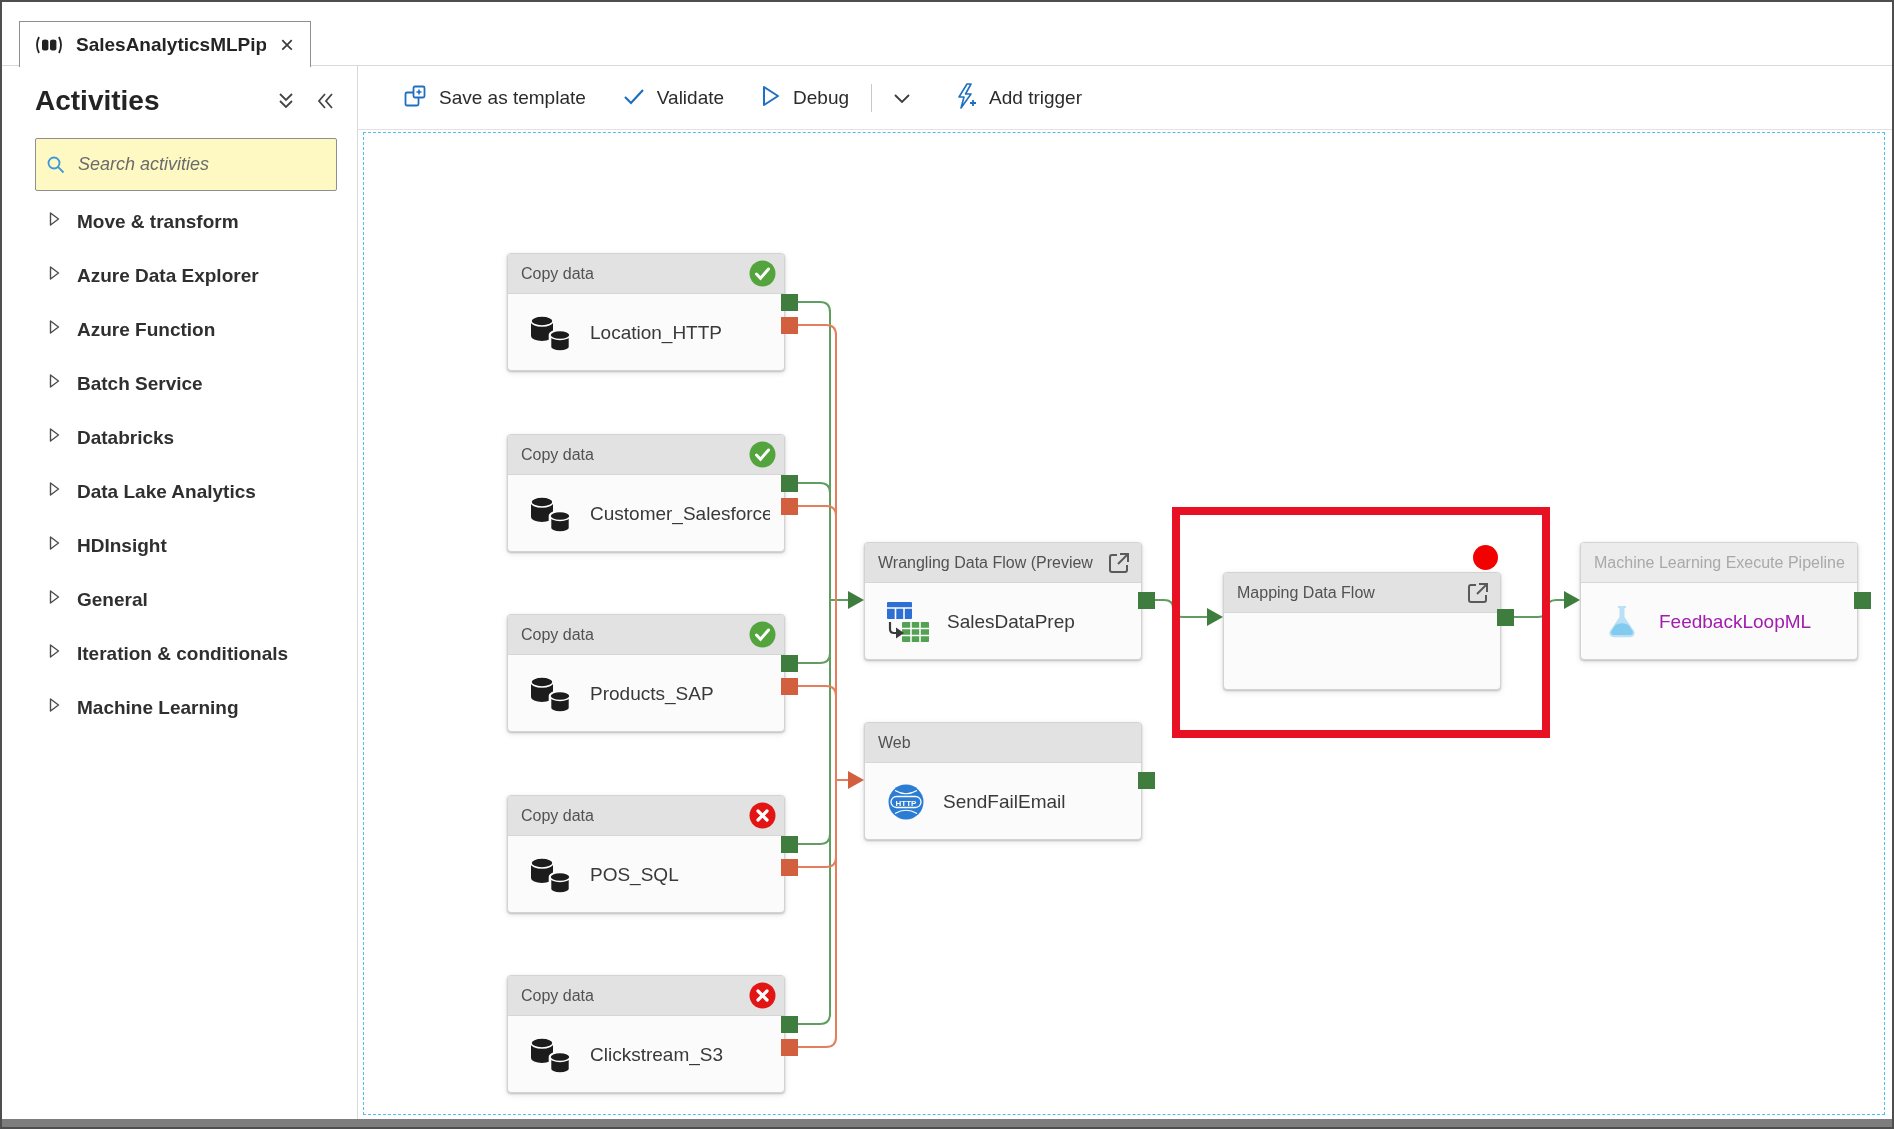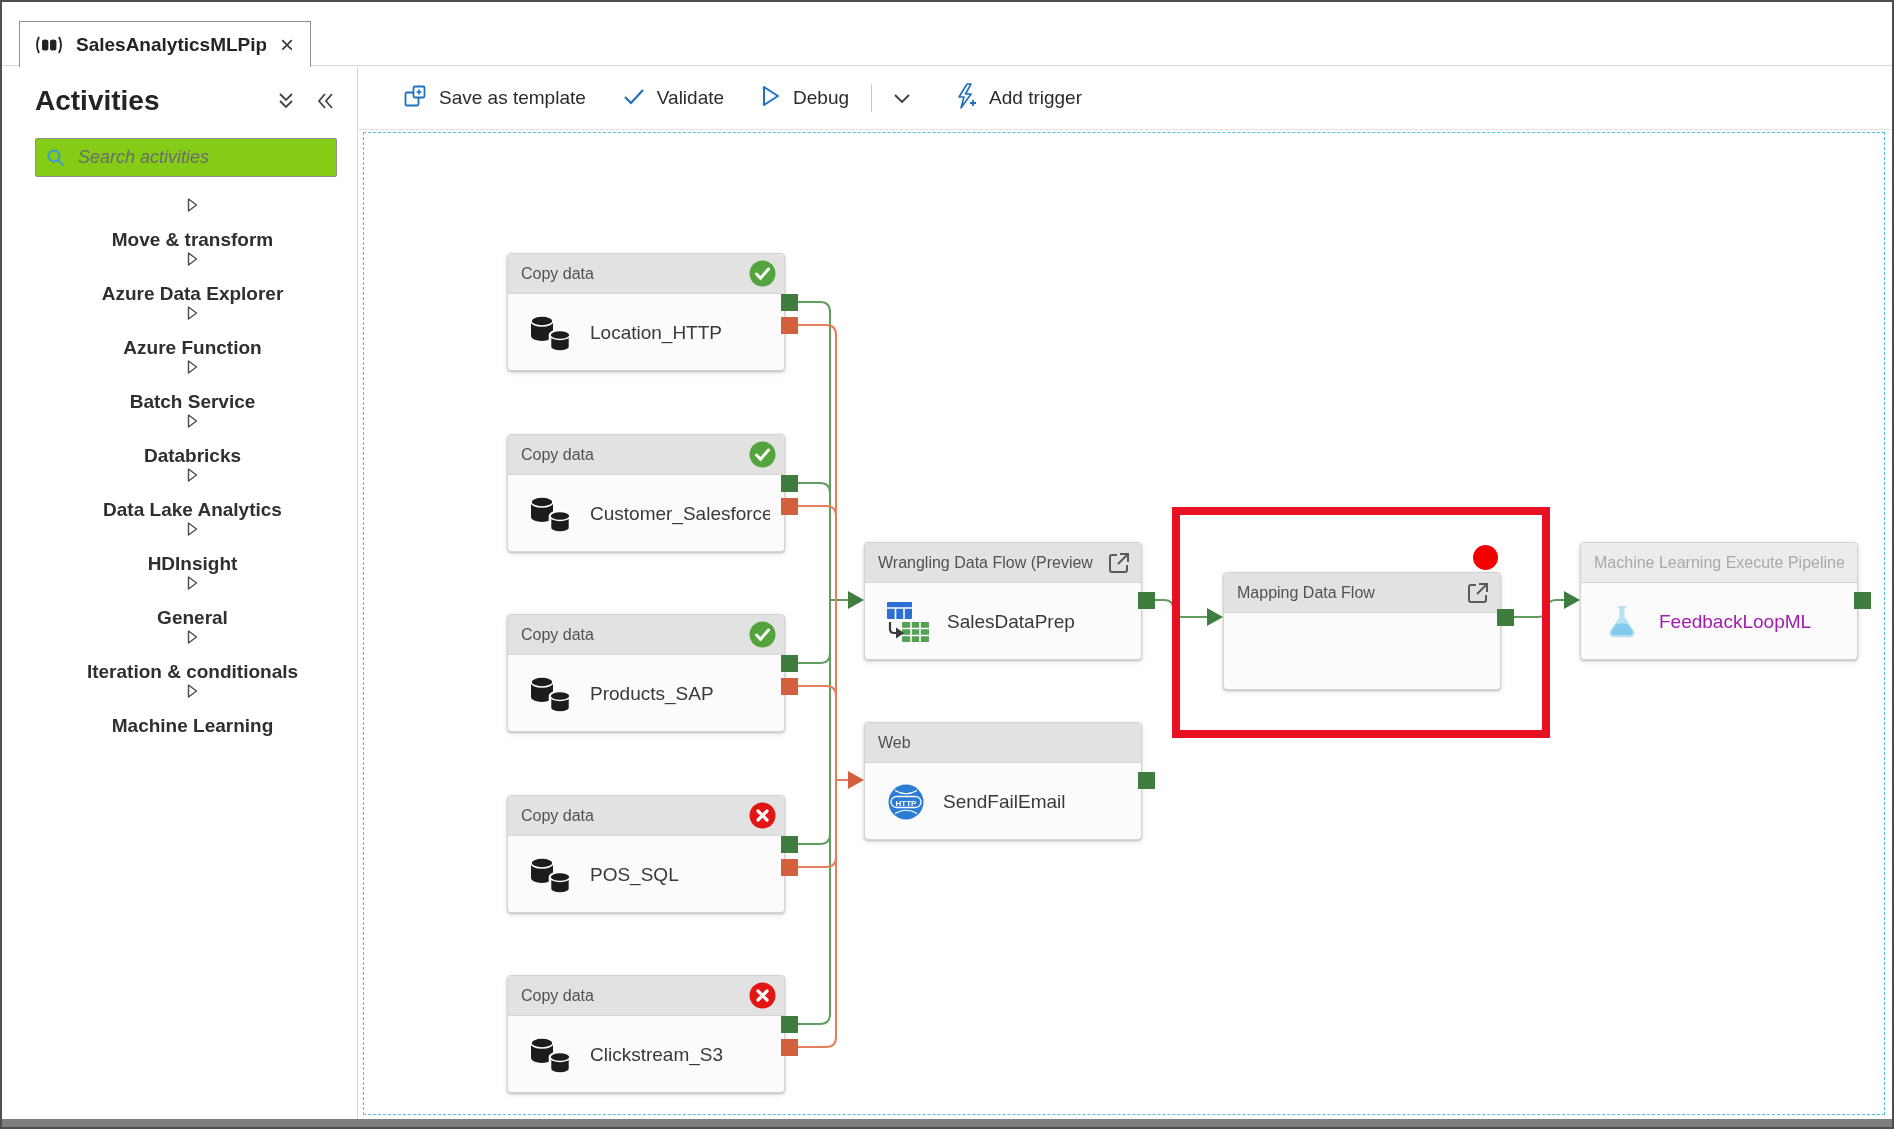--- a/index.html
+++ b/index.html
@@ -18,30 +18,30 @@
   }
   .tab-title{flex:1;font-size:19px;font-weight:bold;color:#242424;white-space:nowrap;overflow:hidden;}
   .tab-close{font-size:24px;line-height:1;color:#3c3c3c;cursor:pointer;padding:0 2px;}
   
   .main{display:flex;height:calc(100% - 64px);}
   .sidebar{width:356px;border-right:1px solid #d9d9d9;padding:14px 20px 0 33px;background:#fff;flex:none;}
   .sb-head{display:flex;align-items:center;gap:18px;height:42px;}
   .sb-title{flex:1;font-size:28px;font-weight:bold;color:#242424;}
   .sb-ic{display:flex;align-items:center;color:#444;cursor:pointer;}
   .searchbox{
-    margin-top:16px;height:39px;border:1px solid #8f8f8f;border-radius:2px;
-    display:flex;align-items:center;gap:10px;padding:0 10px;background:#84cc16;
+    margin-top:16px;height:53px;border:1px solid #8f8f8f;border-radius:2px;
+    display:flex;align-items:center;gap:10px;padding:0 10px;background:#fef9c3;
   }
   .searchbox input{
     border:none;outline:none;flex:1;font-size:18px;min-width:0;
     font-family:"Liberation Sans",sans-serif;color:#333;background:transparent;
   }
   .searchbox input::placeholder{font-style:italic;color:#6b6b6b;}
   .cats{margin-top:20px;}
-  .cat-item{display:flex;align-items:center;gap:16px;height:54px;cursor:pointer;padding-left:13px;flex-direction:column;}
+  .cat-item{display:flex;align-items:flex-start;gap:16px;height:54px;cursor:pointer;padding-left:13px;}
   .cat-item .chev{display:flex;align-items:center;flex:none;}
   .cat-item .cat-label{font-size:19px;font-weight:bold;color:#2f2f2f;}
   
   .content{flex:1;position:relative;display:flex;flex-direction:column;min-width:0;}
   .toolbar{
     height:64px;flex:none;display:flex;align-items:center;gap:0;
     padding-left:44px;border-bottom:1px solid #e2e2e2;background:#fff;
   }
   .tb-btn{display:flex;align-items:center;gap:11px;margin-right:36px;cursor:pointer;}
   .tb-label{font-size:19px;color:#2b2b2b;}

